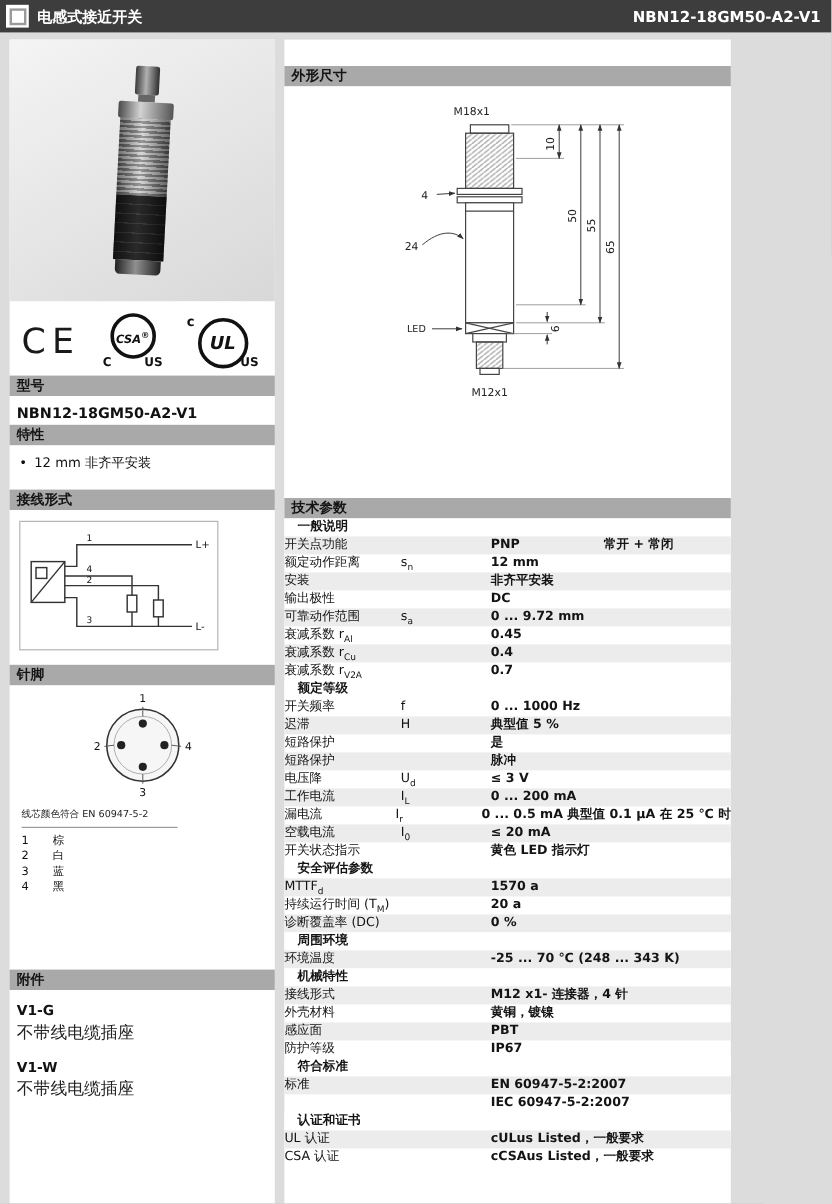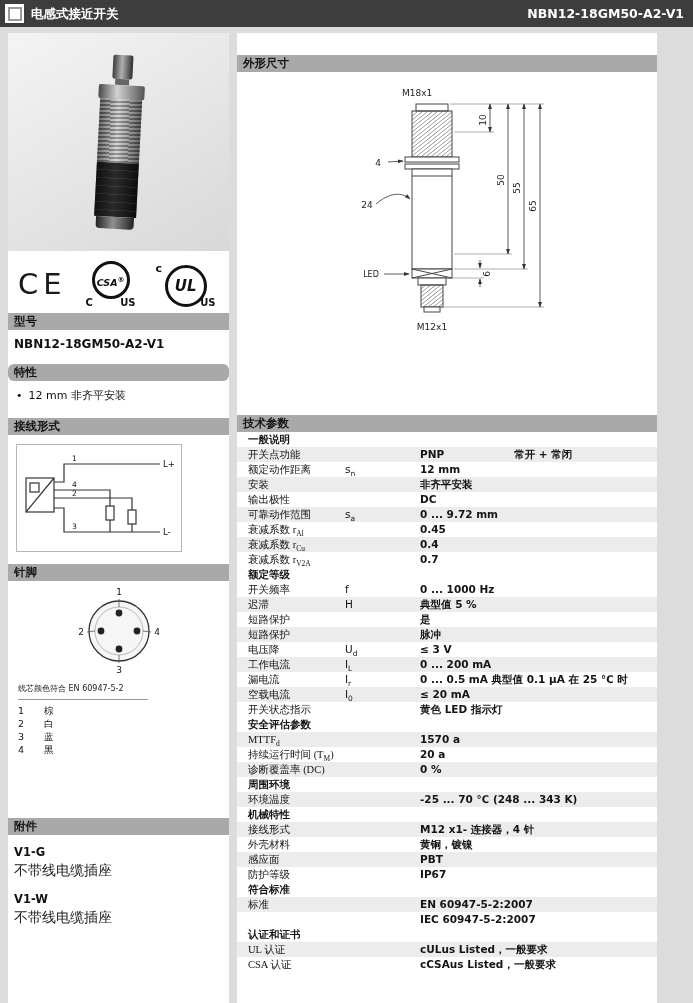--- a/index.html
+++ b/index.html
@@ -7,21 +7,21 @@
 
   
   .topbar{position:absolute;left:0;top:0;width:693px;height:27px;background:#3d3d3d;color:#fff;z-index:5;text-align:center;}
   .logo{position:absolute;left:5px;top:4px;width:19px;height:19px;background:#fff;display:flex;align-items:center;justify-content:center;}
   .logo::after{content:"";width:10px;height:10px;border:2px solid #9a9a9a;}
   .tb-left{position:absolute;left:31px;top:0;line-height:27px;font-size:12.5px;font-weight:bold;}
   .tb-right{position:absolute;right:9px;top:0;line-height:27px;font-size:12.5px;font-weight:bold;}
 
   
   .leftcol{position:absolute;left:8px;top:33px;width:221px;bottom:0;background:#fff;}
-  .rightcol{position:absolute;left:237px;top:33px;width:420px;bottom:0;background:#fff;}
+  .rightcol{position:absolute;left:237px;top:33px;width:372px;bottom:0;background:#fff;}
 
   .secbar{height:17px;line-height:17px;background:#a9a9a9;color:#141414;font-size:11.5px;font-weight:bold;padding-left:6px;}
 
   
   .photo{height:218px;background:linear-gradient(150deg,#f4f4f4,#d8d8d8);display:flex;align-items:center;justify-content:center;}
   .sensor{display:flex;flex-direction:column;align-items:center;transform:rotate(3deg);}
   .s-conn{width:20px;height:24px;background:linear-gradient(90deg,#3a3a3a,#b0b0b0 45%,#2e2e2e);border-radius:2px;}
   .s-neck{width:14px;height:6px;background:#666;}
   .s-hex{width:46px;height:14px;background:linear-gradient(90deg,#4a4a4a,#d2d2d2 40%,#555);border-radius:2px;}
   .s-thread{width:42px;height:64px;background:
@@ -39,21 +39,21 @@
   .csa-circle{width:32px;height:32px;border:3px solid #111;border-radius:50%;margin:2px auto 0;text-align:center;line-height:32px;font-weight:bold;font-style:italic;font-size:9.5px;color:#111;}
   .reg{font-size:7px;vertical-align:super;}
   .csa-c{position:absolute;left:3px;bottom:1px;font-size:10px;font-weight:bold;color:#111;}
   .csa-us{position:absolute;right:3px;bottom:1px;font-size:10px;font-weight:bold;color:#111;}
   .ul{position:relative;width:62px;height:52px;}
   .ul-circle{width:36px;height:36px;border:3px solid #111;border-radius:50%;margin:7px auto 0;text-align:center;line-height:36px;font-weight:bold;font-style:italic;font-size:15px;color:#111;}
   .ul-c{position:absolute;left:1px;top:4px;font-size:11px;font-weight:bold;color:#111;}
   .ul-us{position:absolute;right:1px;bottom:2px;font-size:10px;font-weight:bold;color:#111;}
 
   .model-val{font-size:12px;font-weight:bold;color:#111;padding:7px 0 0 6px;height:17px;}
-  .m-sec{margin-top:10px;border-radius:6px;}
+  .m-sec{}
   .feature{font-size:11px;color:#111;padding:7px 0 0 8px;height:16px;}
   .feature .bullet{margin-right:6px;}
 
   .wiringbox{border:1px solid #b5b5b5;background:#fff;width:158px;margin:9px 0 0 8px;padding:3px;}
   .pinbox{text-align:center;margin-top:4px;}
   .pin-note{font-size:8px;color:#222;padding-left:10px;margin-top:2px;}
   .pin-table{border-top:1px solid #999;margin:5px 10px 0 10px;padding-top:4px;width:130px;}
   .pinrow{font-size:9.5px;color:#111;height:13px;line-height:13px;}
   .pinrow .pn{display:inline-block;width:26px;}
 
@@ -62,21 +62,21 @@
 
   
   .rc-gap{height:22px;}
   .drawing{height:343px;background:#fff;text-align:center;padding-top:8px;box-sizing:border-box;}
 
   .tech-table{margin-top:0;}
   .trow{display:flex;height:15px;line-height:15px;font-size:10.5px;color:#141414;}
   .trow.shade{background:#ececec;}
   .trow.group{font-weight:bold;padding-left:11px;background:#fff;}
   .c{white-space:nowrap;}
-  .c.lbl{width:97px;padding-left:11px;font-family:Liberation Serif, serif;}
+  .c.lbl{width:97px;}
   .c.sym{width:75px;}
   .c.val{flex:1;font-weight:bold;}
   .v2{margin-left:70px;}
   sub{font-size:7.5px;}
 
   svg text{font-family:"DejaVu Sans","Liberation Sans",sans-serif;}
 </style>
 </head>
 <body>
 

